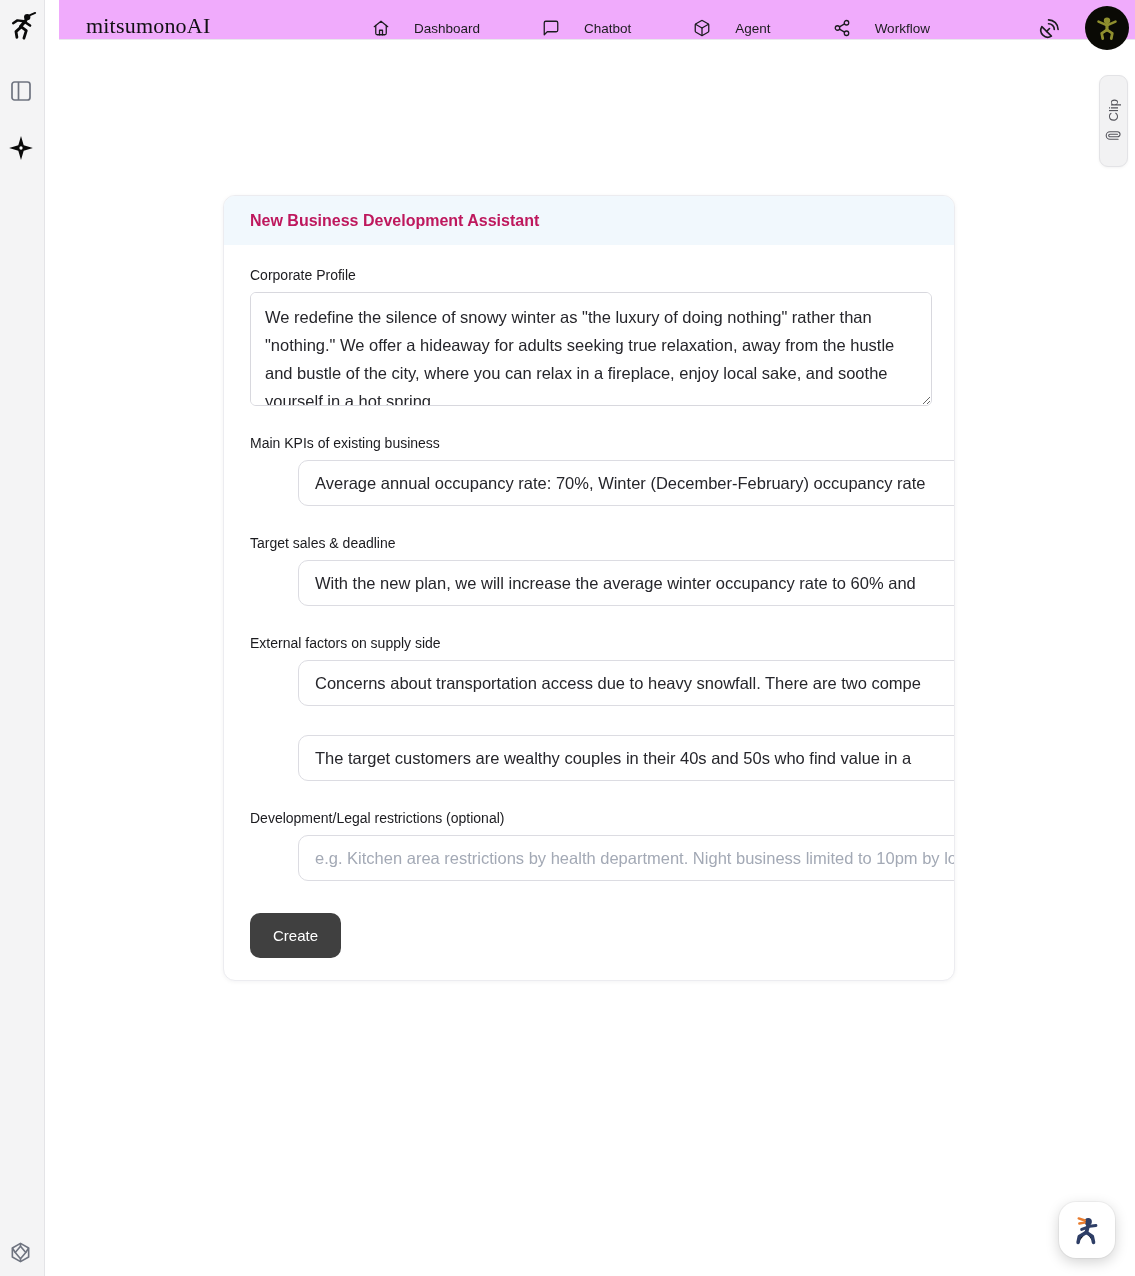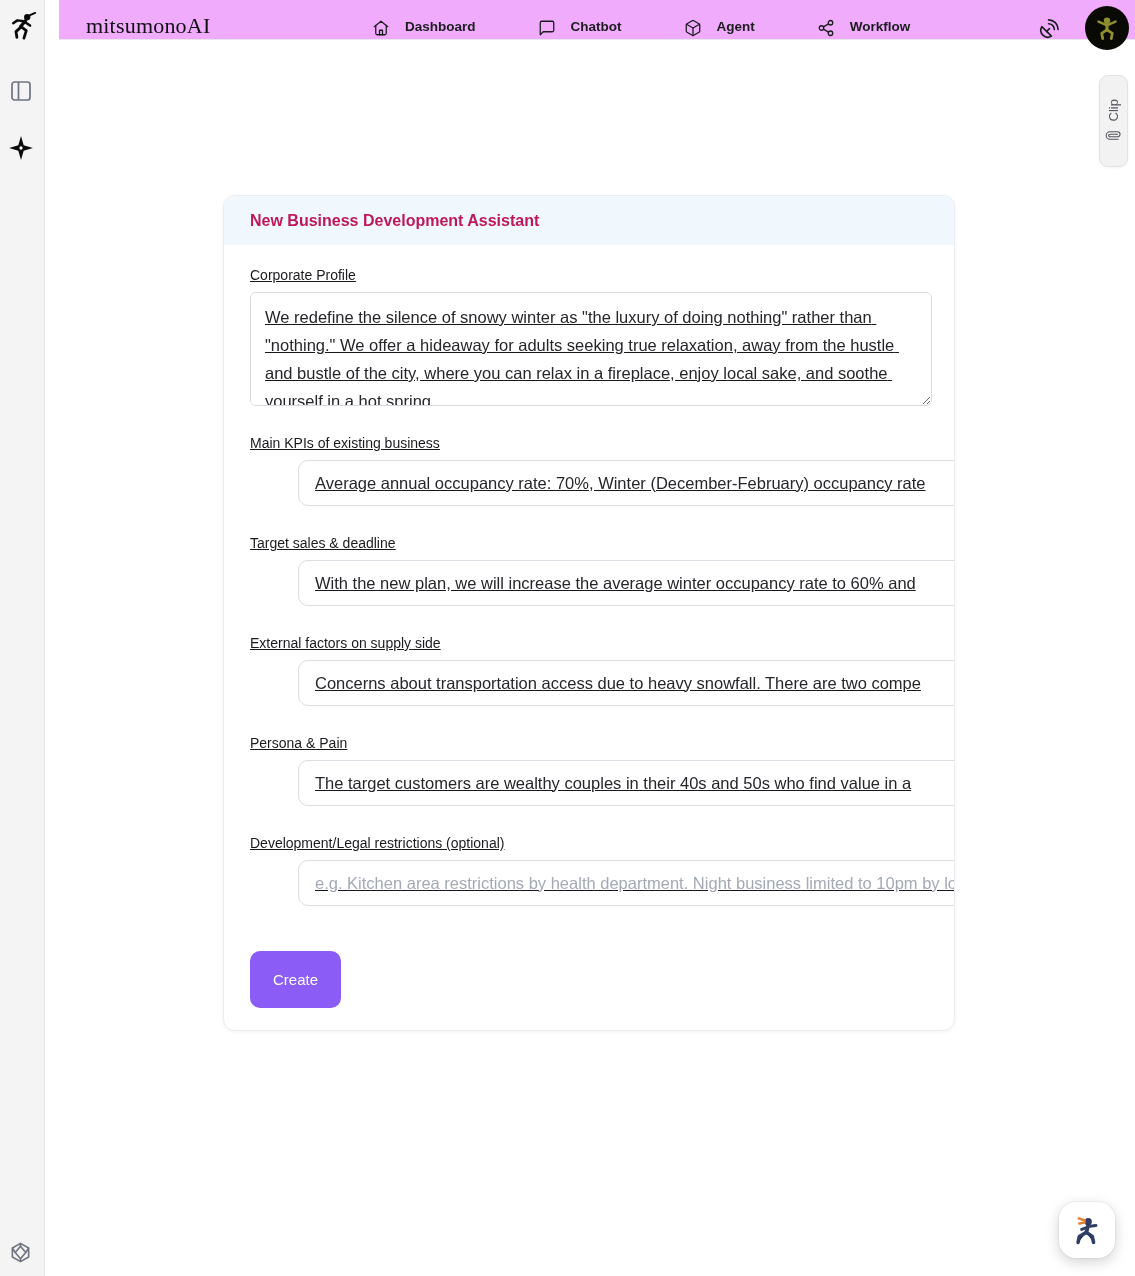--- a/index.html
+++ b/index.html
@@ -17,21 +17,21 @@
   .sidebar .panel-btn { position:absolute; left:9px; top:79px; width:24px; height:24px; cursor:pointer; color:#6f7480; }
   .sidebar .spark-btn { position:absolute; left:7px; top:134px; width:28px; height:28px; cursor:pointer; color:#0a0a0a; }
   .sidebar .cube-btn  { position:absolute; left:9px; bottom:12px; width:23px; height:23px; cursor:pointer; color:#6f7480; }
   
   .navbar {
     position:absolute; left:59px; top:0; width:1090px; height:40px;
     background:#f0abfc; border-bottom:1px solid #e8e8ec; z-index:4;
   }
   .brand { position:absolute; left:27px; top:13px; font-family:"Liberation Serif", serif; font-size:22px; color:#111113; letter-spacing:.2px; }
   .nav-items { position:absolute; left:313px; top:0; height:56px; display:flex; align-items:center; gap:62px; }
-  .nav-item { display:flex; align-items:flex-start; gap:15px; cursor:pointer;font-weight:bold; }
+  .nav-item { display:flex; align-items:center; gap:24px; cursor:pointer; }
   .nav-item svg { width:18px; height:18px; stroke:#1c1c1f; }
   .nav-item .lbl { font-size:13.5px; color:#1c1c1f; }
   .nav-right { position:absolute; right:20px; top:0; height:56px; display:flex; align-items:center; gap:24px; }
   .call-icon { width:23px; height:23px; color:#1c1c1f; cursor:pointer; }
   .avatar { width:44px; height:44px; border-radius:50%; background:#0a0a05; overflow:hidden; cursor:pointer; display:flex; align-items:center; justify-content:center; }
   
   .clip-tab {
     position:absolute; right:7px; top:75px; width:29px; height:92px;
     background:#f2f2f3; border:1px solid #e3e3e6; border-radius:9px;
     display:flex; flex-direction:column; align-items:center; justify-content:center; gap:7px;
@@ -40,41 +40,41 @@
   .clip-tab .vtxt { writing-mode:vertical-rl; transform:rotate(180deg); font-size:13px; color:#55555c; }
   .clip-tab svg { width:15px; height:15px; color:#55555c; transform:rotate(45deg); }
   
   .card {
     position:absolute; left:223px; top:195px; width:732px;
     background:#ffffff; border:1px solid #ececf0; border-radius:12px;
     box-shadow:0 1px 4px rgba(16,24,40,.05); overflow:hidden; z-index:2;
   }
   .card-header { background:#f1f8fd; padding:16px 26px 15px; }
   .card-title { font-size:16px; font-weight:700; color:#be185d; }
-  .card-body { padding:22px 26px 22px;text-decoration:underline; }
+  .card-body { padding:22px 26px 22px; }
   .field { margin-bottom:29px; }
   .field-label { font-size:14px; color:#1b1b1f; margin-bottom:9px; }
   .text-input {
     width:682px; height:46px; border:1px solid #dcdce2; border-radius:10px;
     padding:0 16px; font-family:"Liberation Sans", sans-serif; font-size:16.5px; color:#26262b;
     background:#fff; outline:none; display:block;margin-left:48px;
   }
   .text-input::placeholder { color:#a3a9b5; }
   .area-input {
     width:682px; height:114px; border:1px solid #d8d8de; border-radius:6px;
     padding:10px 14px; font-family:"Liberation Sans", sans-serif; font-size:16.5px; line-height:28px;
     color:#26262b; background:#fff; outline:none; resize:both; overflow-y:scroll; display:block;
   }
   .area-input::-webkit-scrollbar { width:14px; }
   .area-input::-webkit-scrollbar-track { background:#fbfbfc; border-left:1px solid #ececee; }
   .area-input::-webkit-scrollbar-thumb { background:#b7b7bc; border-radius:7px; border:3px solid #fbfbfc; }
   .create-btn {
-    margin-top:45px; background:#8b5cf6; color:#ffffff; border:none; cursor:pointer;
+    margin-top:32px; background:#404040; color:#ffffff; border:none; cursor:pointer;
     font-family:"Liberation Sans", sans-serif; font-size:15px; font-weight:500;
-    padding:20px 23px; border-radius:10px; display:inline-block;
+    padding:14px 23px; border-radius:10px; display:inline-block;
   }
   
   .fab {
     position:absolute; right:20px; bottom:18px; width:56px; height:56px;
     background:#ffffff; border-radius:17px; box-shadow:0 4px 14px rgba(0,0,0,.18), 0 0 0 1px rgba(0,0,0,.04);
     display:flex; align-items:center; justify-content:center; cursor:pointer; z-index:7;
   }
 </style>
 </head>
 <body>
@@ -197,21 +197,20 @@
       <div class="field-label">Target sales &amp; deadline</div>
       <input type="text" class="text-input" spellcheck="false" value="With the new plan, we will increase the average winter occupancy rate to 60% and" style="">
     </div>
 
     <div class="field">
       <div class="field-label">External factors on supply side</div>
       <input type="text" class="text-input" spellcheck="false" value="Concerns about transportation access due to heavy snowfall. There are two compe" style="">
     </div>
 
     <div class="field">
-      <div class="field-label">Persona &amp; Pain</div>
       <input type="text" class="text-input" spellcheck="false" value="The target customers are wealthy couples in their 40s and 50s who find value in a" style="">
     </div>
 
     <div class="field">
     </div>
 
     <div class="field" style="margin-bottom:0;">
       <div class="field-label">Development/Legal restrictions (optional)</div>
       <input type="text" class="text-input" spellcheck="false" placeholder="e.g. Kitchen area restrictions by health department. Night business limited to 10pm by local" style="">
     </div>

